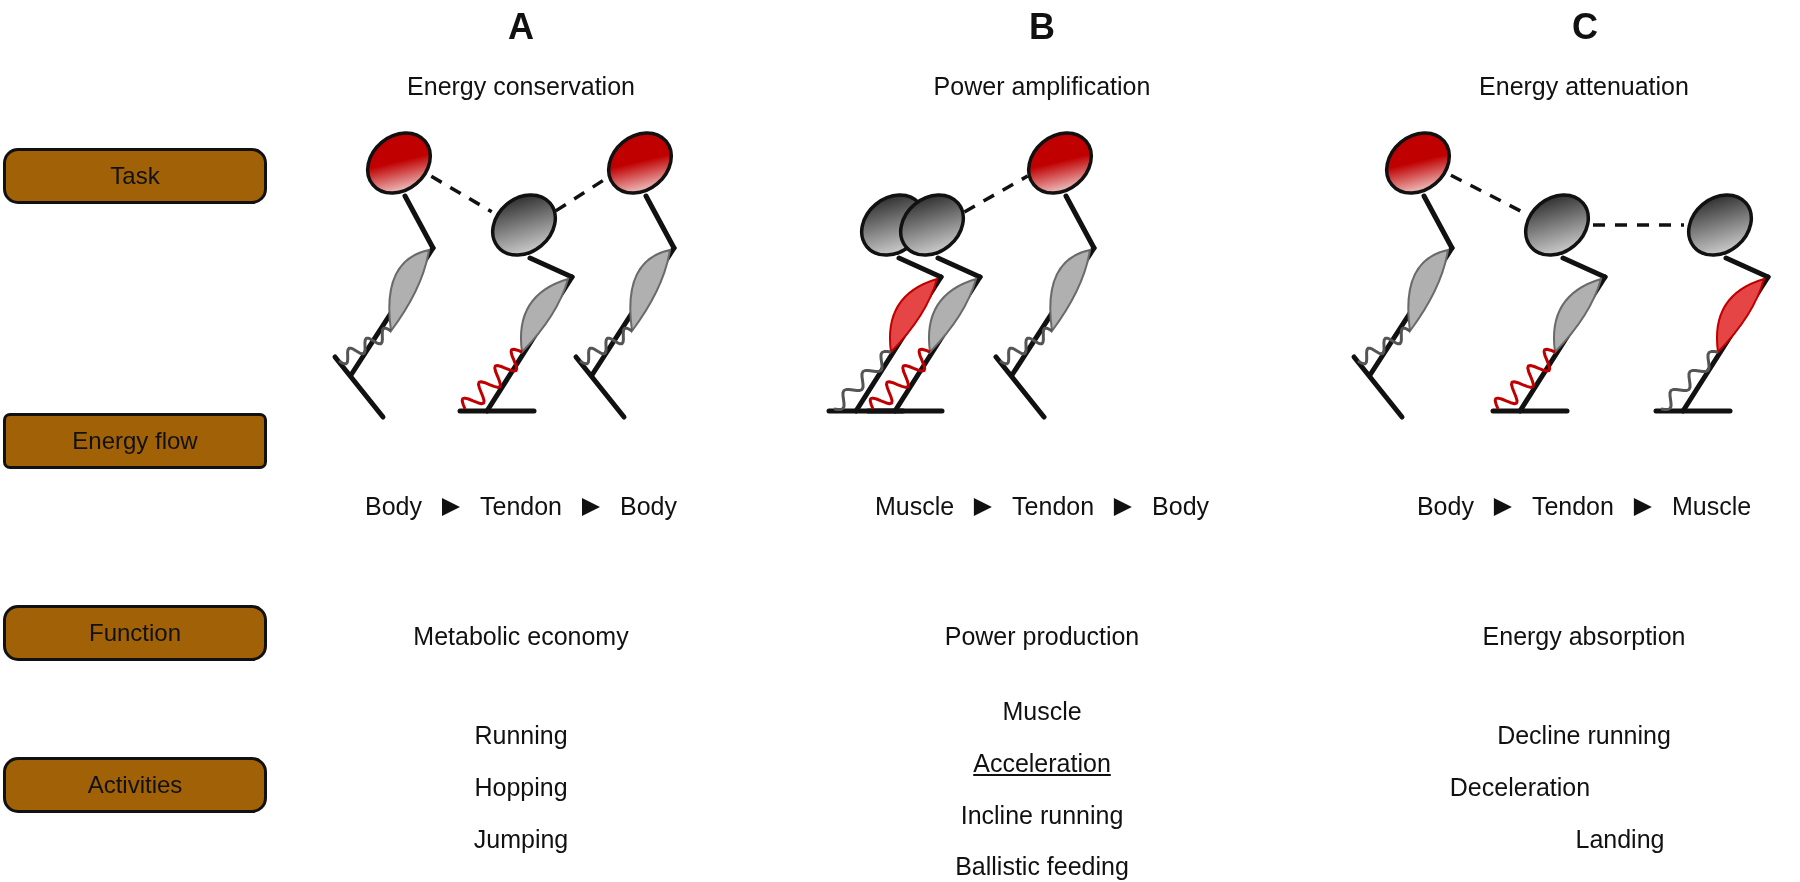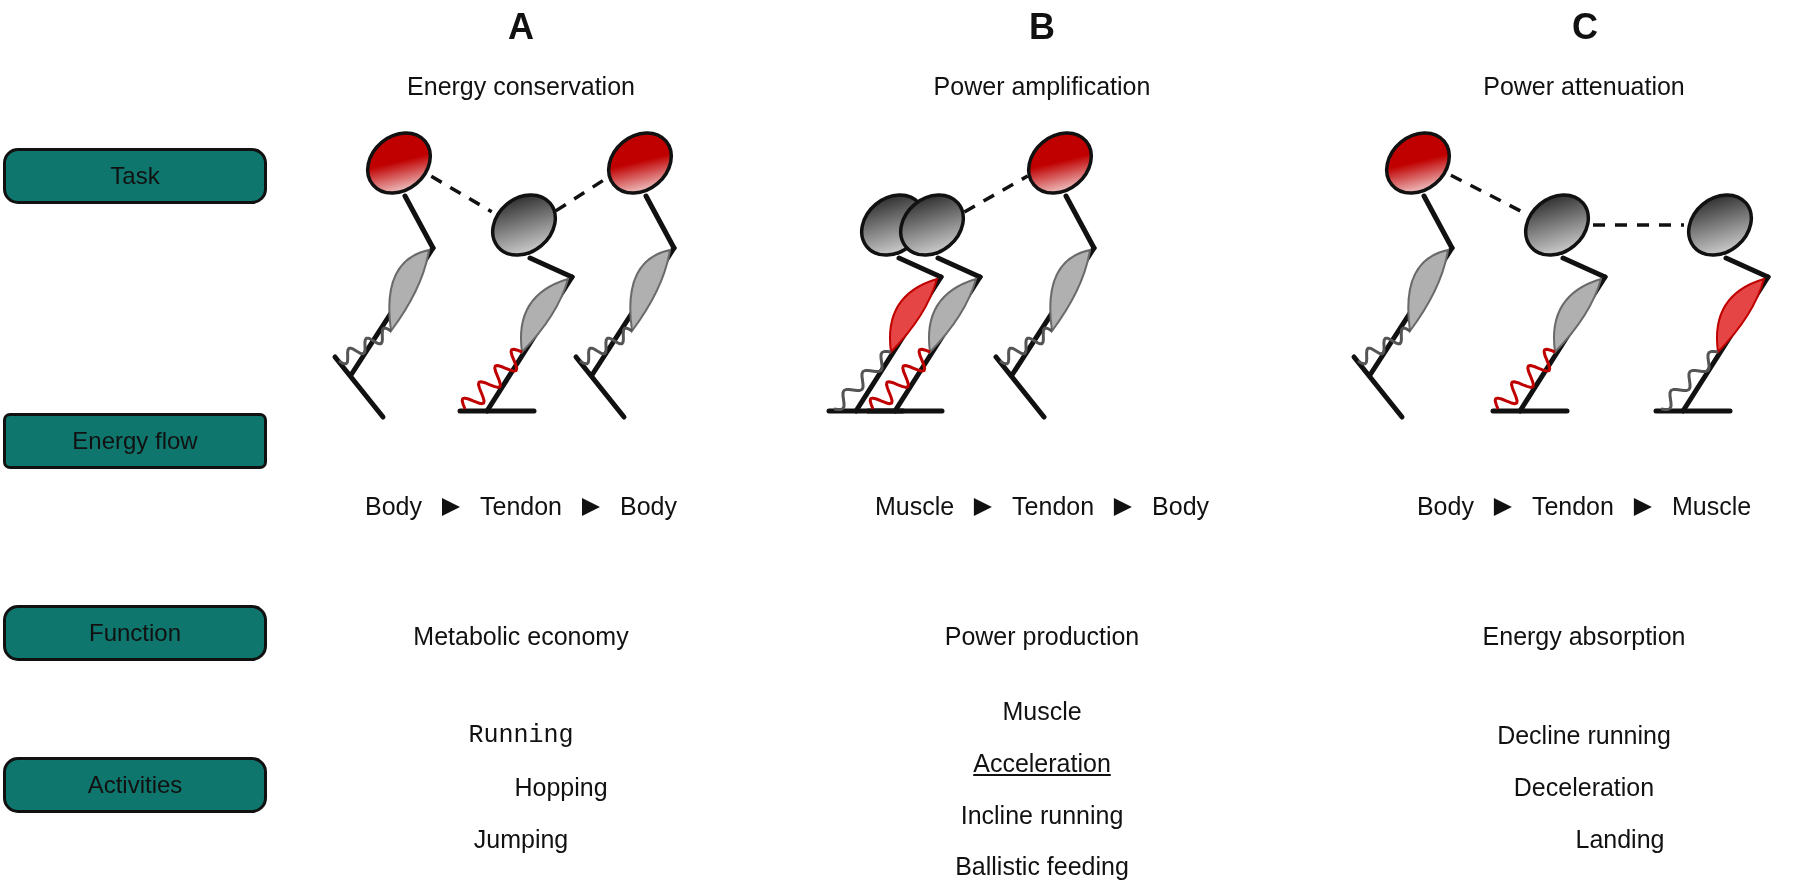--- a/index.html
+++ b/index.html
@@ -1,17 +1,17 @@
 <!DOCTYPE html>
 <html><head>
 <meta charset="utf-8">
 <style>
   html,body{margin:0;padding:0;background:#ffffff;}
   body{width:1800px;height:882px;position:relative;overflow:hidden;font-family:"Liberation Sans",sans-serif;color:#111;}
-  .rowlabel{position:absolute;left:3px;width:258px;height:50px;background:#0f766e;border:3px solid #111;border-radius:15px;
+  .rowlabel{position:absolute;left:3px;width:258px;height:50px;background:#a16207;border:3px solid #111;border-radius:15px;
     display:flex;align-items:center;justify-content:center;font-size:24px;color:#111;box-sizing:content-box;}
   .col-letter{position:absolute;top:6px;width:60px;text-align:center;font-size:36px;font-weight:bold;}
   .ctext{position:absolute;text-align:right;font-size:25px;white-space:nowrap;transform:translateX(-50%);}
   .flow{position:absolute;font-size:25px;white-space:nowrap;transform:translateX(-50%);display:flex;align-items:center;gap:16px;}
   .tri{display:inline-block;width:0;height:0;border-top:9px solid transparent;border-bottom:9px solid transparent;border-left:18px solid #111;margin:0 4px;}
   #fig{position:absolute;left:0;top:0;}
 </style>
 </head>
 <body>
 
@@ -31,51 +31,51 @@
 <div class="col-letter" style="left:491px;">A</div>
 <div class="ctext" style="left:521px;top:72px;">Energy conservation</div>
 <div class="flow" style="left:521px;top:492px;">
   <span>Body</span>
   <span class="tri"></span>
   <span>Tendon</span>
   <span class="tri"></span>
   <span>Body</span>
 </div>
 <div class="ctext" style="left:521px;top:622px;">Metabolic economy</div>
-<div class="ctext" style="left:521px;top:721px;font-family:Liberation Mono, monospace;">Running</div>
-<div class="ctext" style="left:521px;top:773px;margin-left:40px;">Hopping</div>
+<div class="ctext" style="left:521px;top:721px;">Running</div>
+<div class="ctext" style="left:521px;top:773px;">Hopping</div>
 <div class="ctext" style="left:521px;top:825px;">Jumping</div>
 
 <div class="col-letter" style="left:1012px;">B</div>
 <div class="ctext" style="left:1042px;top:72px;">Power amplification</div>
 <div class="flow" style="left:1042px;top:492px;">
   <span>Muscle</span>
   <span class="tri"></span>
   <span>Tendon</span>
   <span class="tri"></span>
   <span>Body</span>
 </div>
 <div class="ctext" style="left:1042px;top:622px;">Power production</div>
 <div class="ctext" style="left:1042px;top:697px;">Muscle</div>
 <div class="ctext" style="left:1042px;top:749px;text-decoration:underline;">Acceleration</div>
 <div class="ctext" style="left:1042px;top:801px;">Incline running</div>
 <div class="ctext" style="left:1042px;top:852px;">Ballistic feeding</div>
 
 <div class="col-letter" style="left:1555px;">C</div>
-<div class="ctext" style="left:1584px;top:72px;">Power attenuation</div>
+<div class="ctext" style="left:1584px;top:72px;">Energy attenuation</div>
 <div class="flow" style="left:1584px;top:492px;">
   <span>Body</span>
   <span class="tri"></span>
   <span>Tendon</span>
   <span class="tri"></span>
   <span>Muscle</span>
 </div>
 <div class="ctext" style="left:1584px;top:622px;">Energy absorption</div>
 <div class="ctext" style="left:1584px;top:721px;">Decline running</div>
-<div class="ctext" style="left:1584px;top:773px;">Deceleration</div>
+<div class="ctext" style="left:1520px;top:773px;">Deceleration</div>
 <div class="ctext" style="left:1584px;top:825px;margin-left:36px;">Landing</div>
 
 <svg id="fig" width="1800" height="882" xmlns="http://www.w3.org/2000/svg">
   <defs>
     <linearGradient id="gActive" x1="0.7" y1="0.2" x2="0.2" y2="1">
       <stop offset="0.35" stop-color="#c00000"></stop>
       <stop offset="1" stop-color="#f6e0e0"></stop>
     </linearGradient>
     <linearGradient id="gInactive" x1="0.7" y1="0.1" x2="0.2" y2="1">
       <stop offset="0" stop-color="#3a3a3a"></stop>

